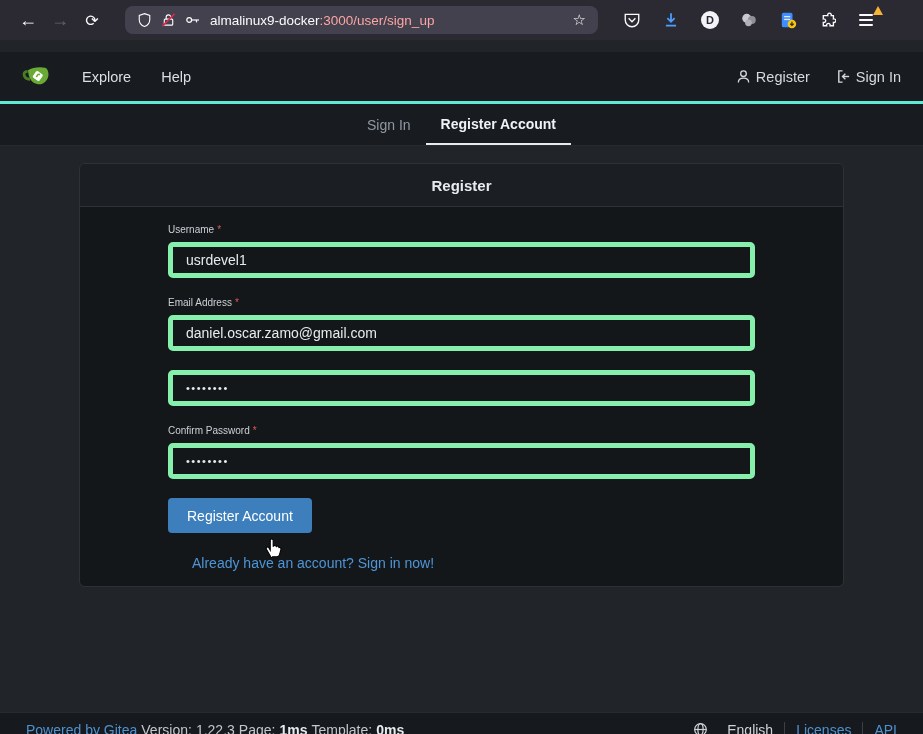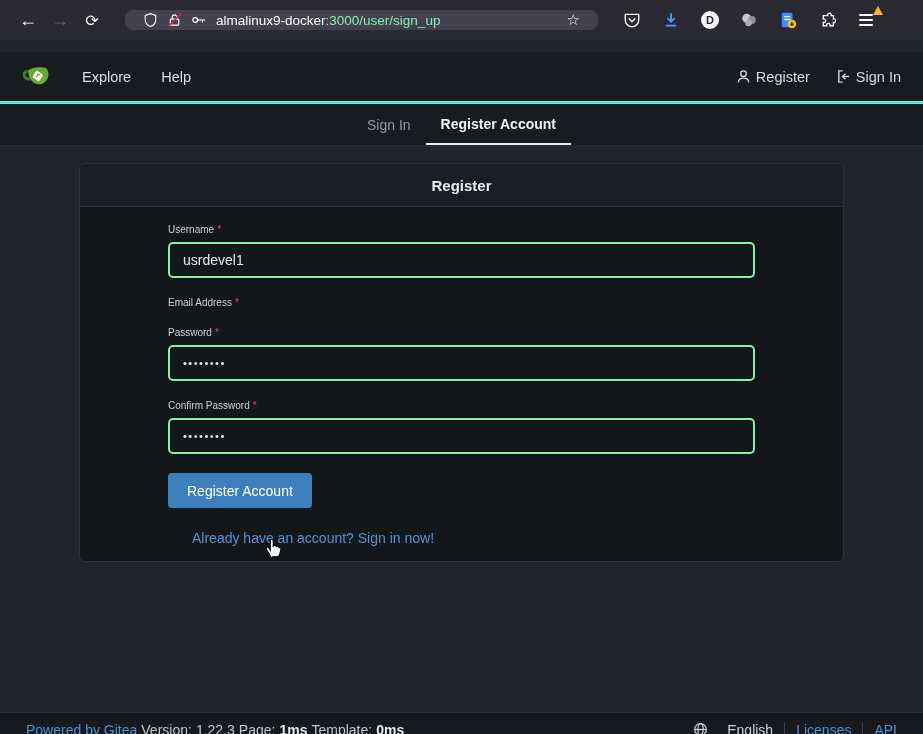--- a/index.html
+++ b/index.html
@@ -4,25 +4,25 @@
 <style>
   * { margin:0; padding:0; box-sizing:border-box; }
   html,body { width:923px; height:734px; overflow:hidden; background:#212529;
     font-family:"Liberation Sans","DejaVu Sans",sans-serif; }
 
   
   .chrome { height:40px; background:#2b2a33; display:flex; align-items:center; padding:0 12px; }
   .chrome-btn { width:32px; height:30px; display:flex; align-items:center; justify-content:center;
     font-size:18px; color:#fbfbfe; border-radius:4px; }
   .chrome-btn.disabled { color:#636270; }
-  .urlbar { width:473px; height:20px; margin-left:17px; background:#42414d; border-radius:8px;
-    display:flex; align-items:center; padding:0 18px; }
+  .urlbar { width:473px; height:28px; margin-left:17px; background:#42414d; border-radius:8px;
+    display:flex; align-items:center; padding:0 12px; }
   .urlbar .ic { display:flex; align-items:center; margin-right:9px; }
   .url-text { font-size:13.5px; color:#fbfbfe; white-space:nowrap; }
-  .url-path { color:#86efac; }
+  .url-path { color:#fca5a5; }
   .url-star { margin-left:auto; font-size:15px; color:#fbfbfe; }
   .toolbar-icons { display:flex; align-items:center; margin-left:24px; gap:19px; }
   .tool-ic { position:relative; display:flex; align-items:center; justify-content:center; width:20px; height:20px; }
   .circle-d { width:18px; height:18px; border-radius:50%; background:#f4f4f6; color:#2b2a33;
     font-size:11px; font-weight:bold; display:flex; align-items:center; justify-content:center; }
   .hamburger { display:flex; flex-direction:column; gap:3px; }
   .hamburger span { width:14px; height:2px; background:#fbfbfe; border-radius:1px; }
   .menu-badge { position:absolute; top:-4px; right:-7px; width:0; height:0;
     border-left:5px solid transparent; border-right:5px solid transparent; border-bottom:9px solid #f8b336; }
 
@@ -42,21 +42,21 @@
   
   .page { height:566px; background:#212529; padding-top:17px; }
   .card { width:765px; margin:0 auto; border:1px solid #2d3238; border-radius:6px; overflow:hidden; }
   .card-header { height:43px; background:#1b1f24; border-bottom:1px solid #2d3238;
     display:flex; align-items:center; justify-content:center;
     font-size:15px; font-weight:bold; color:#e7eaee; }
   .card-body { background:#14171a; padding:17px 88px 14px; }
   .field { margin-bottom:19px; }
   .field .lbl { display:block; font-size:10px; color:#ccd1d7; margin-bottom:7px; }
   .req { color:#db5858; margin-left:3px; }
-  .inp { display:block; width:100%; height:36px; background:#14171a; border:2px solid #86efac;
+  .inp { display:block; width:100%; height:36px; background:#14171a; border:5px solid #86efac;
     border-radius:5px; color:#e8ebee; font-size:14px; padding:0 13px; outline:none; }
   .inp.pw { font-size:11px; letter-spacing:1.5px; }
   .btn-primary { height:35px; padding:0 19px; background:#3d7fbc; color:#fff; border:none;
     border-radius:4px; font-size:14px; cursor:pointer; font-family:inherit; }
   .signin-link { display:inline-block; margin-top:22px; font-size:14px; color:#4e95d5;
     text-decoration:none; cursor:pointer;margin-left:24px; }
 
   
   .footer { height:34px; background:#16191d; border-top:1px solid #262b31;
     display:flex; align-items:center; padding:0 26px; font-size:14px; color:#c3c8ce; }
@@ -196,24 +196,24 @@
     <div class="card-header">Register</div>
     <div class="card-body">
 
       <div class="field">
         <span class="lbl"><span>Username</span><span class="req">*</span></span>
         <input class="inp" type="text" value="usrdevel1" style="">
       </div>
 
       <div class="field">
         <span class="lbl"><span>Email Address</span><span class="req">*</span></span>
-      </div>
-
-      <div class="field">
-        <span class="lbl"><span>Password</span><span class="req">*</span></span>
+        <input class="inp" type="text" value="daniel.oscar.zamo@gmail.com" style="">
+      </div>
+
+      <div class="field">
         <input class="inp pw" type="text" value="••••••••" style="">
       </div>
 
       <div class="field">
         <span class="lbl"><span>Confirm Password</span><span class="req">*</span></span>
         <input class="inp pw" type="text" value="••••••••" style="">
       </div>
 
       <button class="btn-primary">Register Account</button>
       <br>

